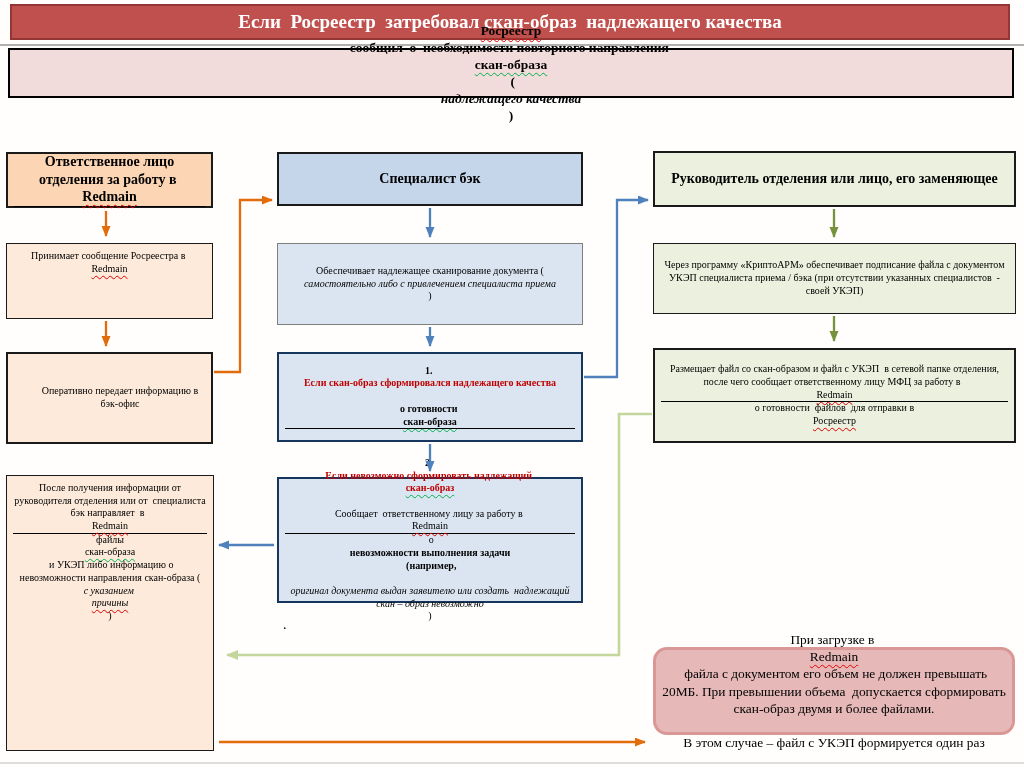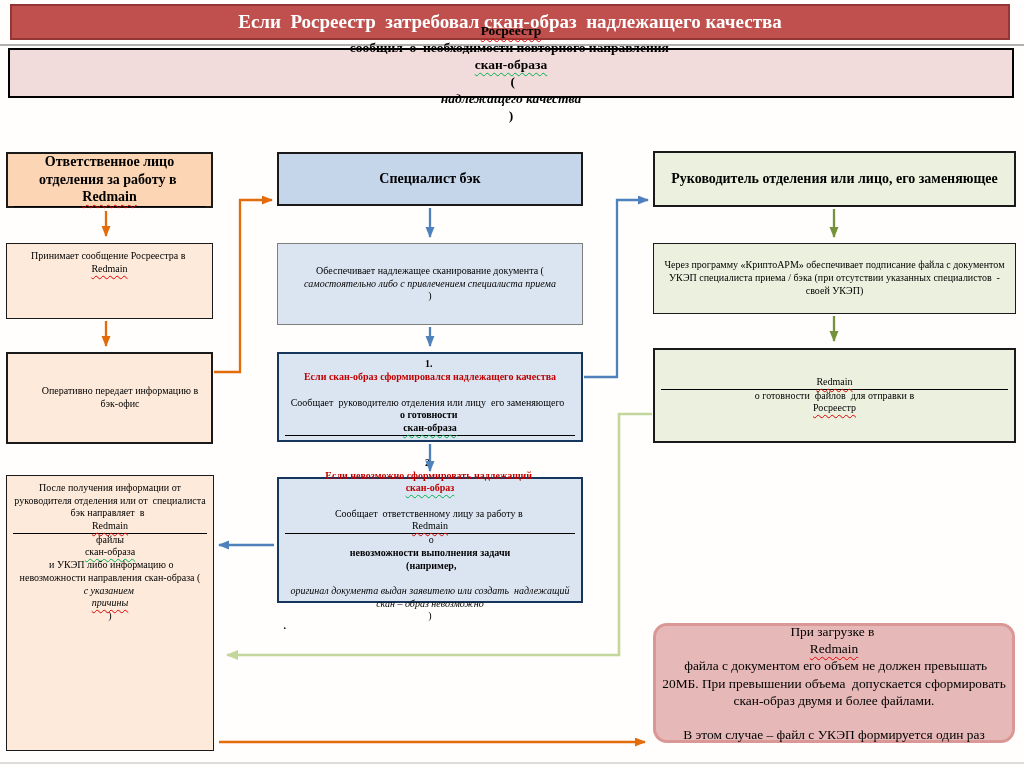--- a/index.html
+++ b/index.html
@@ -69,33 +69,33 @@
   <div class="abs box peach top" style="left:6px;top:243px;width:207px;height:76px;"><span>Принимает сообщение Росреестра в </span><span class="wr">Redmain</span></div>
 
   <div class="abs box peach" style="left:6px;top:352px;width:207px;height:92px;border-width:2px;padding-left:27px;"><span>Оперативно передает информацию в бэк-офис</span></div>
 
   <div class="abs box peach top" style="left:6px;top:475px;width:208px;height:276px;"><span>После получения информации от руководителя отделения или от  специалиста бэк направляет  в  </span><span class="u wr">Redmain</span><span> файлы </span><span class="wg">скан-образа</span><span> и УКЭП либо информацию о невозможности направления скан-образа (</span><span class="i">с указанием </span><span class="i wr">причины</span><span>)</span></div>
 
   <div class="abs box blue-h hdr" style="left:277px;top:152px;width:306px;height:54px;"><span>Специалист бэк</span></div>
 
   <div class="abs box blue" style="left:277px;top:243px;width:306px;height:82px;"><span>Обеспечивает надлежащее сканирование документа (</span><span class="i">самостоятельно либо с привлечением специалиста приема</span><span>)</span></div>
 
-  <div class="abs box blue-strong" style="left:277px;top:352px;width:306px;height:90px;"><span class="b">1. </span><span class="b r">Если скан-образ сформировался надлежащего качества</span><br><span>Сообщает  руководителю отделения или лицу  его заменяющего  </span><span class="b">о готовности </span><span class="b u wg">скан-образа</span></div>
+  <div class="abs box blue-strong" style="left:277px;top:352px;width:306px;height:90px;"><span class="b">1. </span><span class="b r">Если скан-образ сформировался надлежащего качества</span><br><span class="b">о готовности </span><span class="b u wg">скан-образа</span></div>
 
   <div class="abs box blue-strong" style="left:277px;top:477px;width:306px;height:126px;"><span class="b">2. </span><span class="b r">Если невозможно сформировать надлежащий </span><span class="b r wg">скан-образ</span><br><span>Сообщает  ответственному лицу за работу в </span><span class="u wr">Redmain</span><span>  о </span><span class="b">невозможности выполнения задачи</span><span class="b"> (например,</span><span> </span><span class="i">оригинал документа выдан заявителю или создать  надлежащий скан – образ невозможно</span><span>)</span></div>
 
   <div class="abs dot" style="left:283px;top:617px;">.</div>
 
   <div class="abs box green" style="left:653px;top:243px;width:363px;height:71px;border-width:1.5px;"><span>Через программу «КриптоАРМ» обеспечивает подписание файла с документом УКЭП специалиста приема / бэка (при отсутствии указанных специалистов  -  своей УКЭП)</span></div>
 
   <div class="abs box green hdr" style="left:653px;top:151px;width:363px;height:56px;"><span>Руководитель отделения или лицо, его заменяющее</span></div>
 
-  <div class="abs box green" style="left:653px;top:348px;width:363px;height:95px;"><span class="u wr">Redmain</span><span> о готовности  файлов  для отправки в </span><span class="wr">Росреестр</span></div>
+  <div class="abs box green" style="left:653px;top:348px;width:363px;height:95px;"><span>Размещает файл со скан-образом и файл с УКЭП  в сетевой папке отделения, после чего сообщает ответственному лицу МФЦ за работу в  </span><span class="u wr">Redmain</span><span> о готовности  файлов  для отправки в </span><span class="wr">Росреестр</span></div>
 
-  <div class="abs box note" style="left:653px;top:623px;width:362px;height:120px;"><span>При загрузке в </span><span class="wr">Redmain</span><span> файла с документом его объем не должен превышать 20МБ. При превышении объема  допускается сформировать скан-образ двумя и более файлами.</span><br><span>В этом случае – файл с УКЭП формируется один раз</span></div>
+  <div class="abs box note" style="left:653px;top:647px;width:362px;height:88px;"><span>При загрузке в </span><span class="wr">Redmain</span><span> файла с документом его объем не должен превышать 20МБ. При превышении объема  допускается сформировать скан-образ двумя и более файлами.</span><br><span>В этом случае – файл с УКЭП формируется один раз</span></div>
 
   <div class="abs" style="left:0;top:762px;width:1024px;height:1.5px;background:var(--bottom-rule);"></div>
 
   <svg class="connectors" width="1024" height="767" viewBox="0 0 1024 767">
     <defs>
       <marker id="mo" markerUnits="userSpaceOnUse" markerWidth="12" markerHeight="10" refX="10" refY="4.5" orient="auto">
         <path class="mk-o" d="M0,0 L11,4.5 L0,9 Z"></path>
       </marker>
       <marker id="mb" markerUnits="userSpaceOnUse" markerWidth="12" markerHeight="10" refX="10" refY="4.5" orient="auto">
         <path class="mk-b" d="M0,0 L11,4.5 L0,9 Z"></path>

